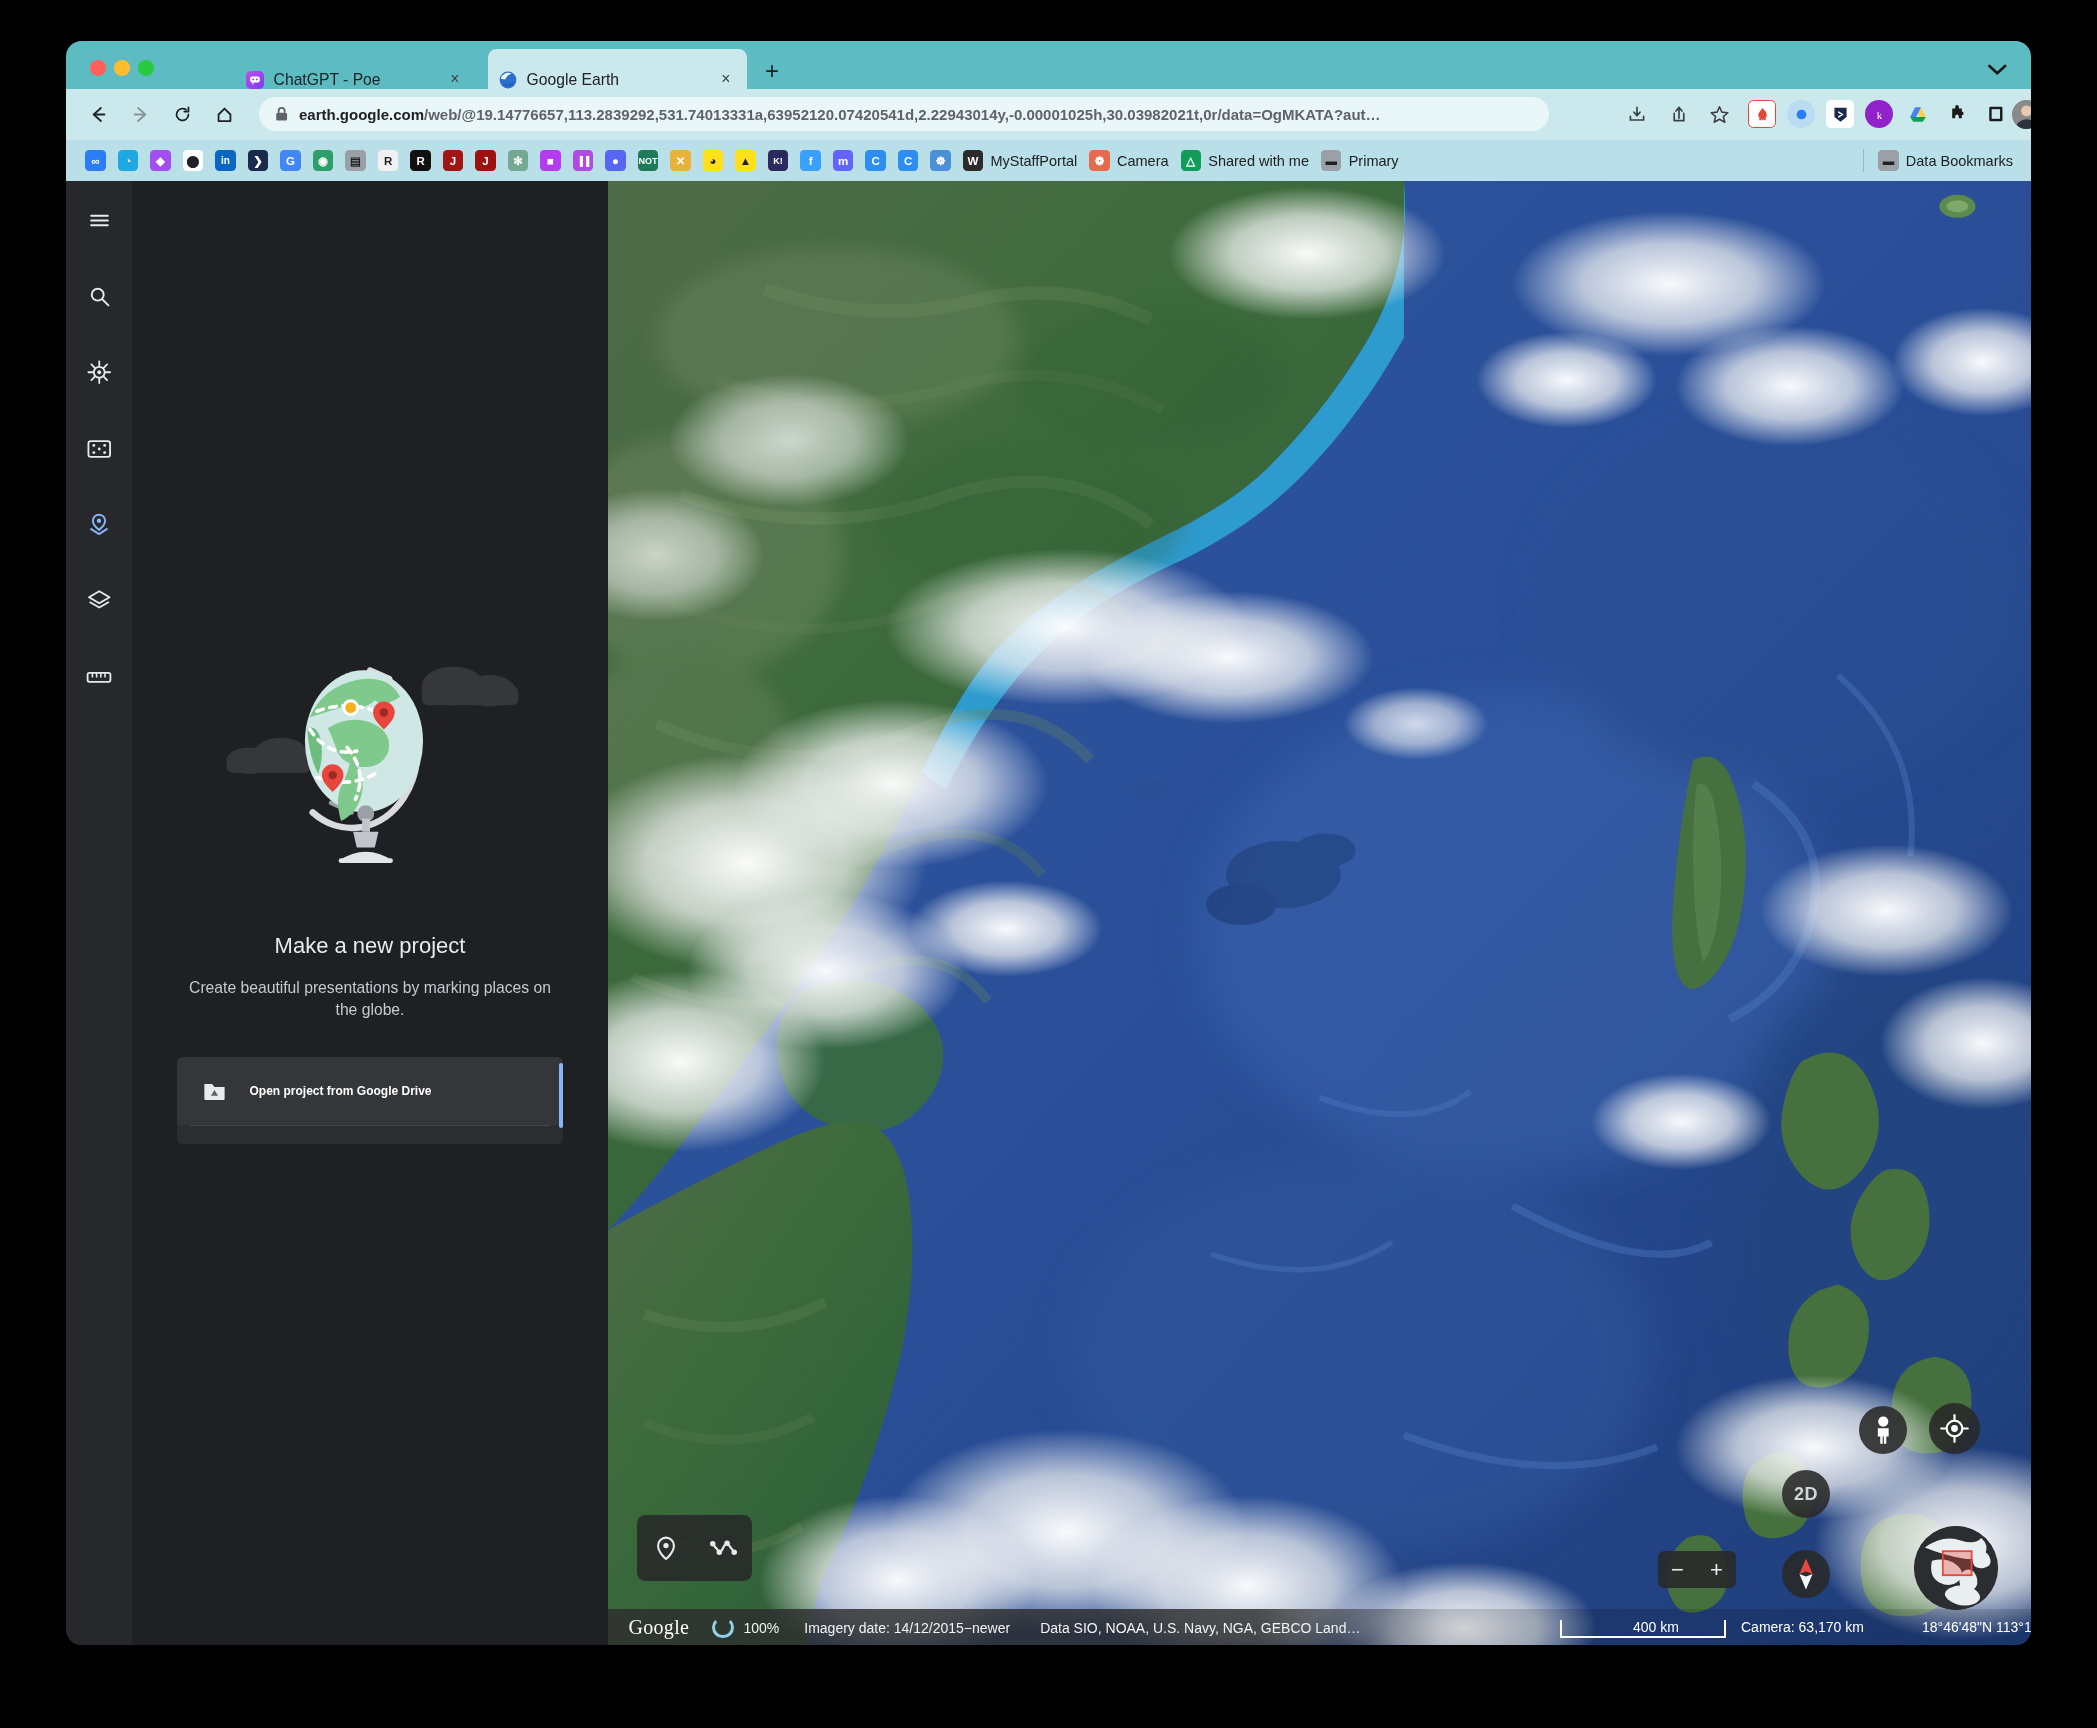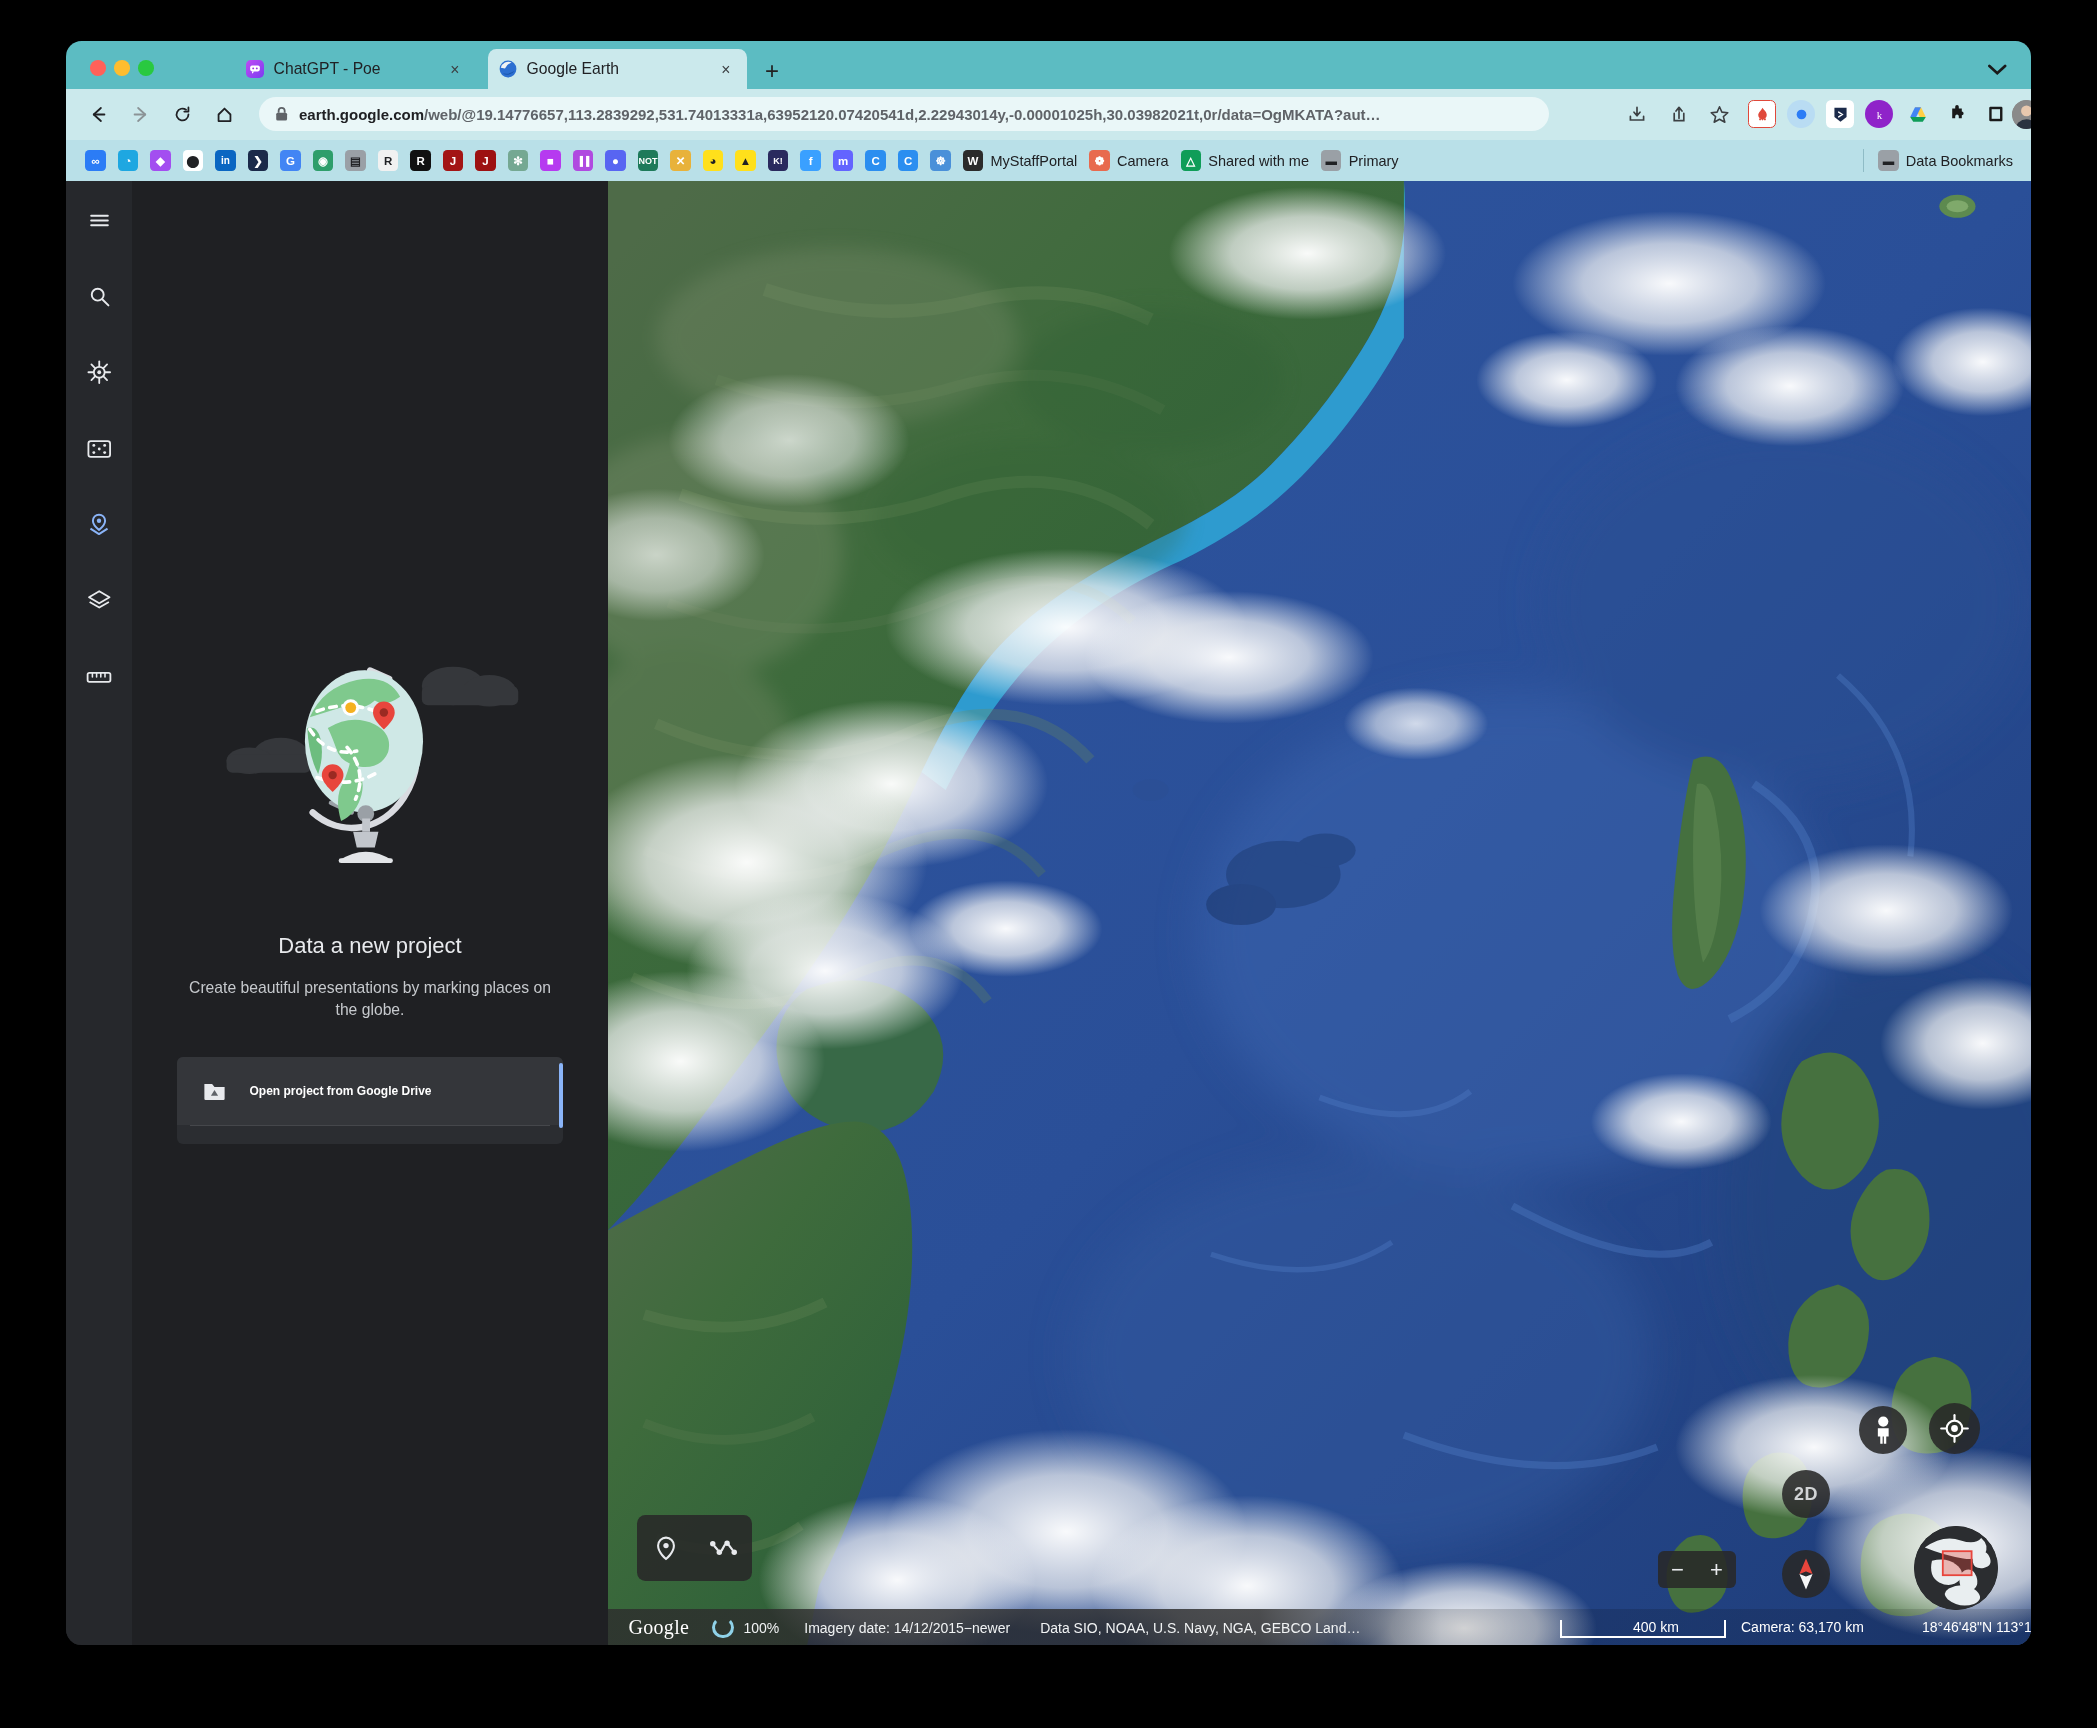--- a/index.html
+++ b/index.html
@@ -13,21 +13,21 @@
   }
 
   
   #tabstrip{position:relative;height:48px;background:#5cbcc2;}
   .traffic{position:absolute;top:19px;width:15.7px;height:15.7px;border-radius:50%;}
   .tl-red{left:24px;background:#ff6159;}
   .tl-yel{left:48px;background:#ffbd2e;}
   .tl-grn{left:72px;background:#29c940;}
 
   .tab{position:absolute;top:8.4px;height:40px;border-radius:8.4px 8.4px 0 0;
-       display:flex;align-items:center;padding:0 11px;box-sizing:border-box;}
+       display:flex;align-items:flex-end;padding:0 11px;box-sizing:border-box;}
   .tab.inactive{background:transparent;}
   .tab.active{background:#cbe9ec;}
   .tab .fav{width:18px;height:18px;border-radius:4.2px;flex:0 0 auto;margin-right:9.6px;
             display:flex;align-items:center;justify-content:center;}
   .tab .title{font-size:15.7px;color:#202124;white-space:nowrap;overflow:hidden;
               text-overflow:ellipsis;}
   .tab .tclose{margin-left:auto;width:20.5px;height:20.5px;display:flex;align-items:center;
                justify-content:center;color:#3c4043;font-size:15.7px;line-height:1;}
   #tab1{left:169px;width:241px;}
   #tab2{left:422px;width:259px;}
@@ -507,21 +507,21 @@
           <circle cx="238" cy="196" r="7" fill="#9b2a22"></circle>
 
           <circle cx="293" cy="260" r="14" fill="#9aa0a6"></circle>
           <rect x="287" y="268" width="13" height="22" fill="#c2c6cc"></rect>
           <path d="M272 290 h42 l-6 26 h-30 z" fill="#c2c6cc"></path>
           <path d="M248 338 q45 -30 90 0 z" fill="#e3e5e8"></path>
           <rect x="248" y="334" width="90" height="8" rx="4" fill="#e3e5e8"></rect>
         </svg>
       </div>
 
-      <div id="panel-title">Data a new project</div>
+      <div id="panel-title">Make a new project</div>
       <div id="panel-sub">Create beautiful presentations by marking places on the globe.</div>
 
       <div id="menu">
         <div id="menu-accent"></div>
 
         <div class="mitem sel">
           <span class="micon">
             <svg width="25" height="25" viewBox="0 0 42 42">
                 <path d="M4 10 h13 l4 5 h17 v20 a2 2 0 0 1 -2 2 H6 a2 2 0 0 1 -2 -2 z" fill="#e8eaed"></path>
                 <path d="M21 20 l6 10 h-12 z" fill="#5f6368"></path>

